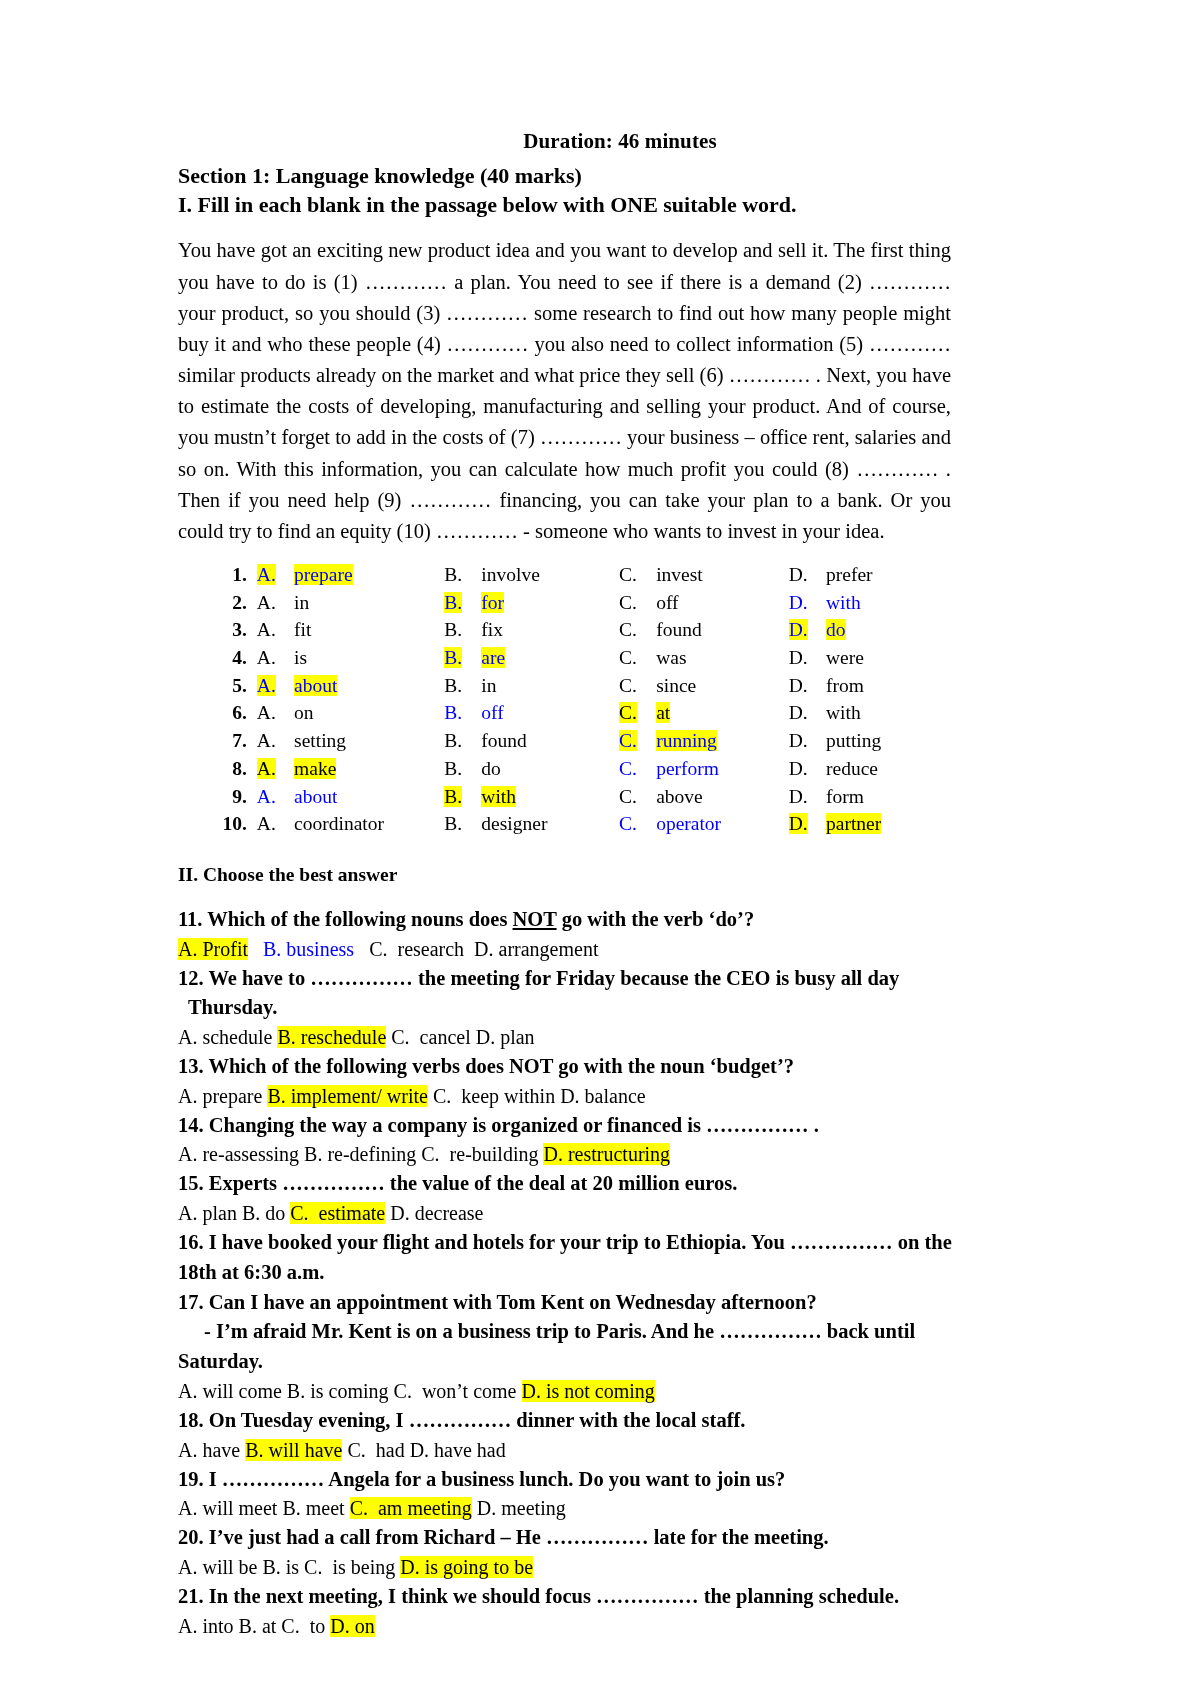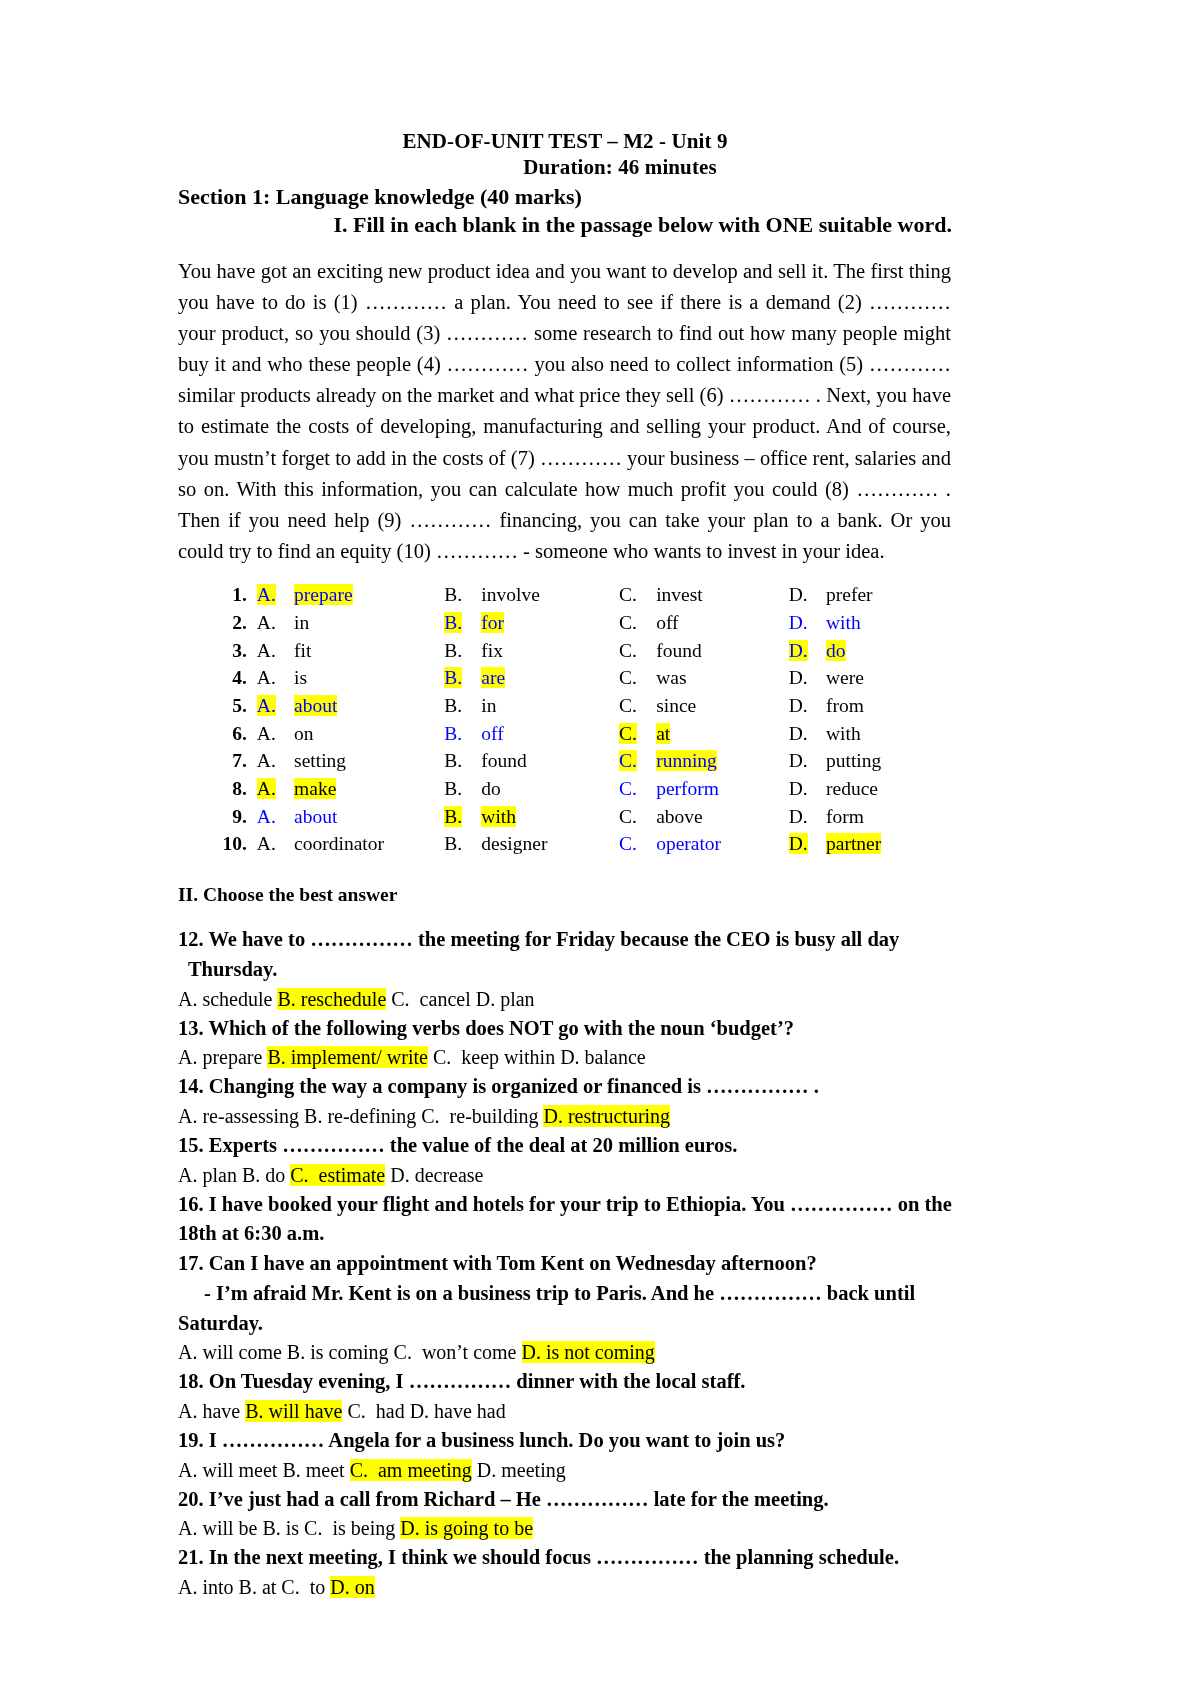--- a/index.html
+++ b/index.html
@@ -31,27 +31,26 @@
     line-height: 1.25;
     letter-spacing: 0.1px;
   }
   .doc-subtitle {
     margin-left: 110px;
   }
   .section-heading {
     font-weight: bold;
     font-size: 22px;
     line-height: 1.3;
-    margin-top: 2px;
+    margin-top: 8px;
   }
   .part-heading {
     font-weight: bold;
     font-size: 22px;
     line-height: 1.3;
-    text-align: right;
   }
   
   .passage {
     font-size: 20.5px;
     line-height: 1.52;
     text-align: justify;
     text-justify: inter-word;
     margin-top: 16px;
     width: 773px;
   }
@@ -106,21 +105,20 @@
   
   .hl { background-color: #ffff00; }
   .blue { color: #0000ff; }
   .u { text-decoration: underline; }
 </style>
 </head>
 <body>
 
 <div class="page">
 
-  <div class="doc-title">END-OF-UNIT TEST – M2 - Unit 9</div>
   <div class="doc-subtitle">Duration: 46 minutes</div>
   <div class="section-heading">Section 1: Language knowledge (40 marks)</div>
   <div class="part-heading">I. Fill in each blank in the passage below with ONE suitable word.</div>
 
   <div class="passage">You have got an exciting new product idea and you want to develop and sell it. The first thing you have to do is (1) ………… a plan. You need to see if there is a demand (2) ………… your product, so you should (3) ………… some research to find out how many people might buy it and who these people (4) ………… you also need to collect information (5) ………… similar products already on the market and what price they sell (6) ………… . Next, you have to estimate the costs of developing, manufacturing and selling your product. And of course, you mustn’t forget to add in the costs of (7) ………… your business – office rent, salaries and so on. With this information, you can calculate how much profit you could (8) ………… . Then if you need help (9) ………… financing, you can take your plan to a bank. Or you could try to find an equity (10) ………… - someone who wants to invest in your idea.</div>
 
   <table class="opt-table">
     <tbody>
         <tr>
           <td class="num">1.</td>
@@ -232,20 +230,24 @@
           <td class="letter"><span class="hl">D.</span></td>
           <td class="word w-d"><span class="hl">partner</span></td>
         </tr>
       </tbody>
   </table>
 
   <div class="part2-heading">II. Choose the best answer</div>
 
   <div id="part2-questions">
       <div>
+        <div class="q-stem">11. Which of the following nouns does <span class="u">NOT</span> go with the verb ‘do’?</div>
+        <div class="q-choices"><span class="hl">A. Profit</span> &nbsp; <span class="blue">B. business</span> &nbsp; C.&nbsp; research &nbsp;D. arrangement</div>
+      </div>
+      <div>
         <div class="q-stem">12. We have to …………… the meeting for Friday because the CEO is busy all day<br>&nbsp; Thursday.</div>
         <div class="q-choices">A. schedule <span class="hl">B. reschedule</span> C.&nbsp; cancel D. plan</div>
       </div>
       <div>
         <div class="q-stem">13. Which of the following verbs does NOT go with the noun ‘budget’?</div>
         <div class="q-choices">A. prepare <span class="hl">B. implement/ write</span> C.&nbsp; keep within D. balance</div>
       </div>
       <div>
         <div class="q-stem">14. Changing the way a company is organized or financed is …………… .</div>
         <div class="q-choices">A. re-assessing B. re-defining C.&nbsp; re-building <span class="hl">D. restructuring</span></div>

